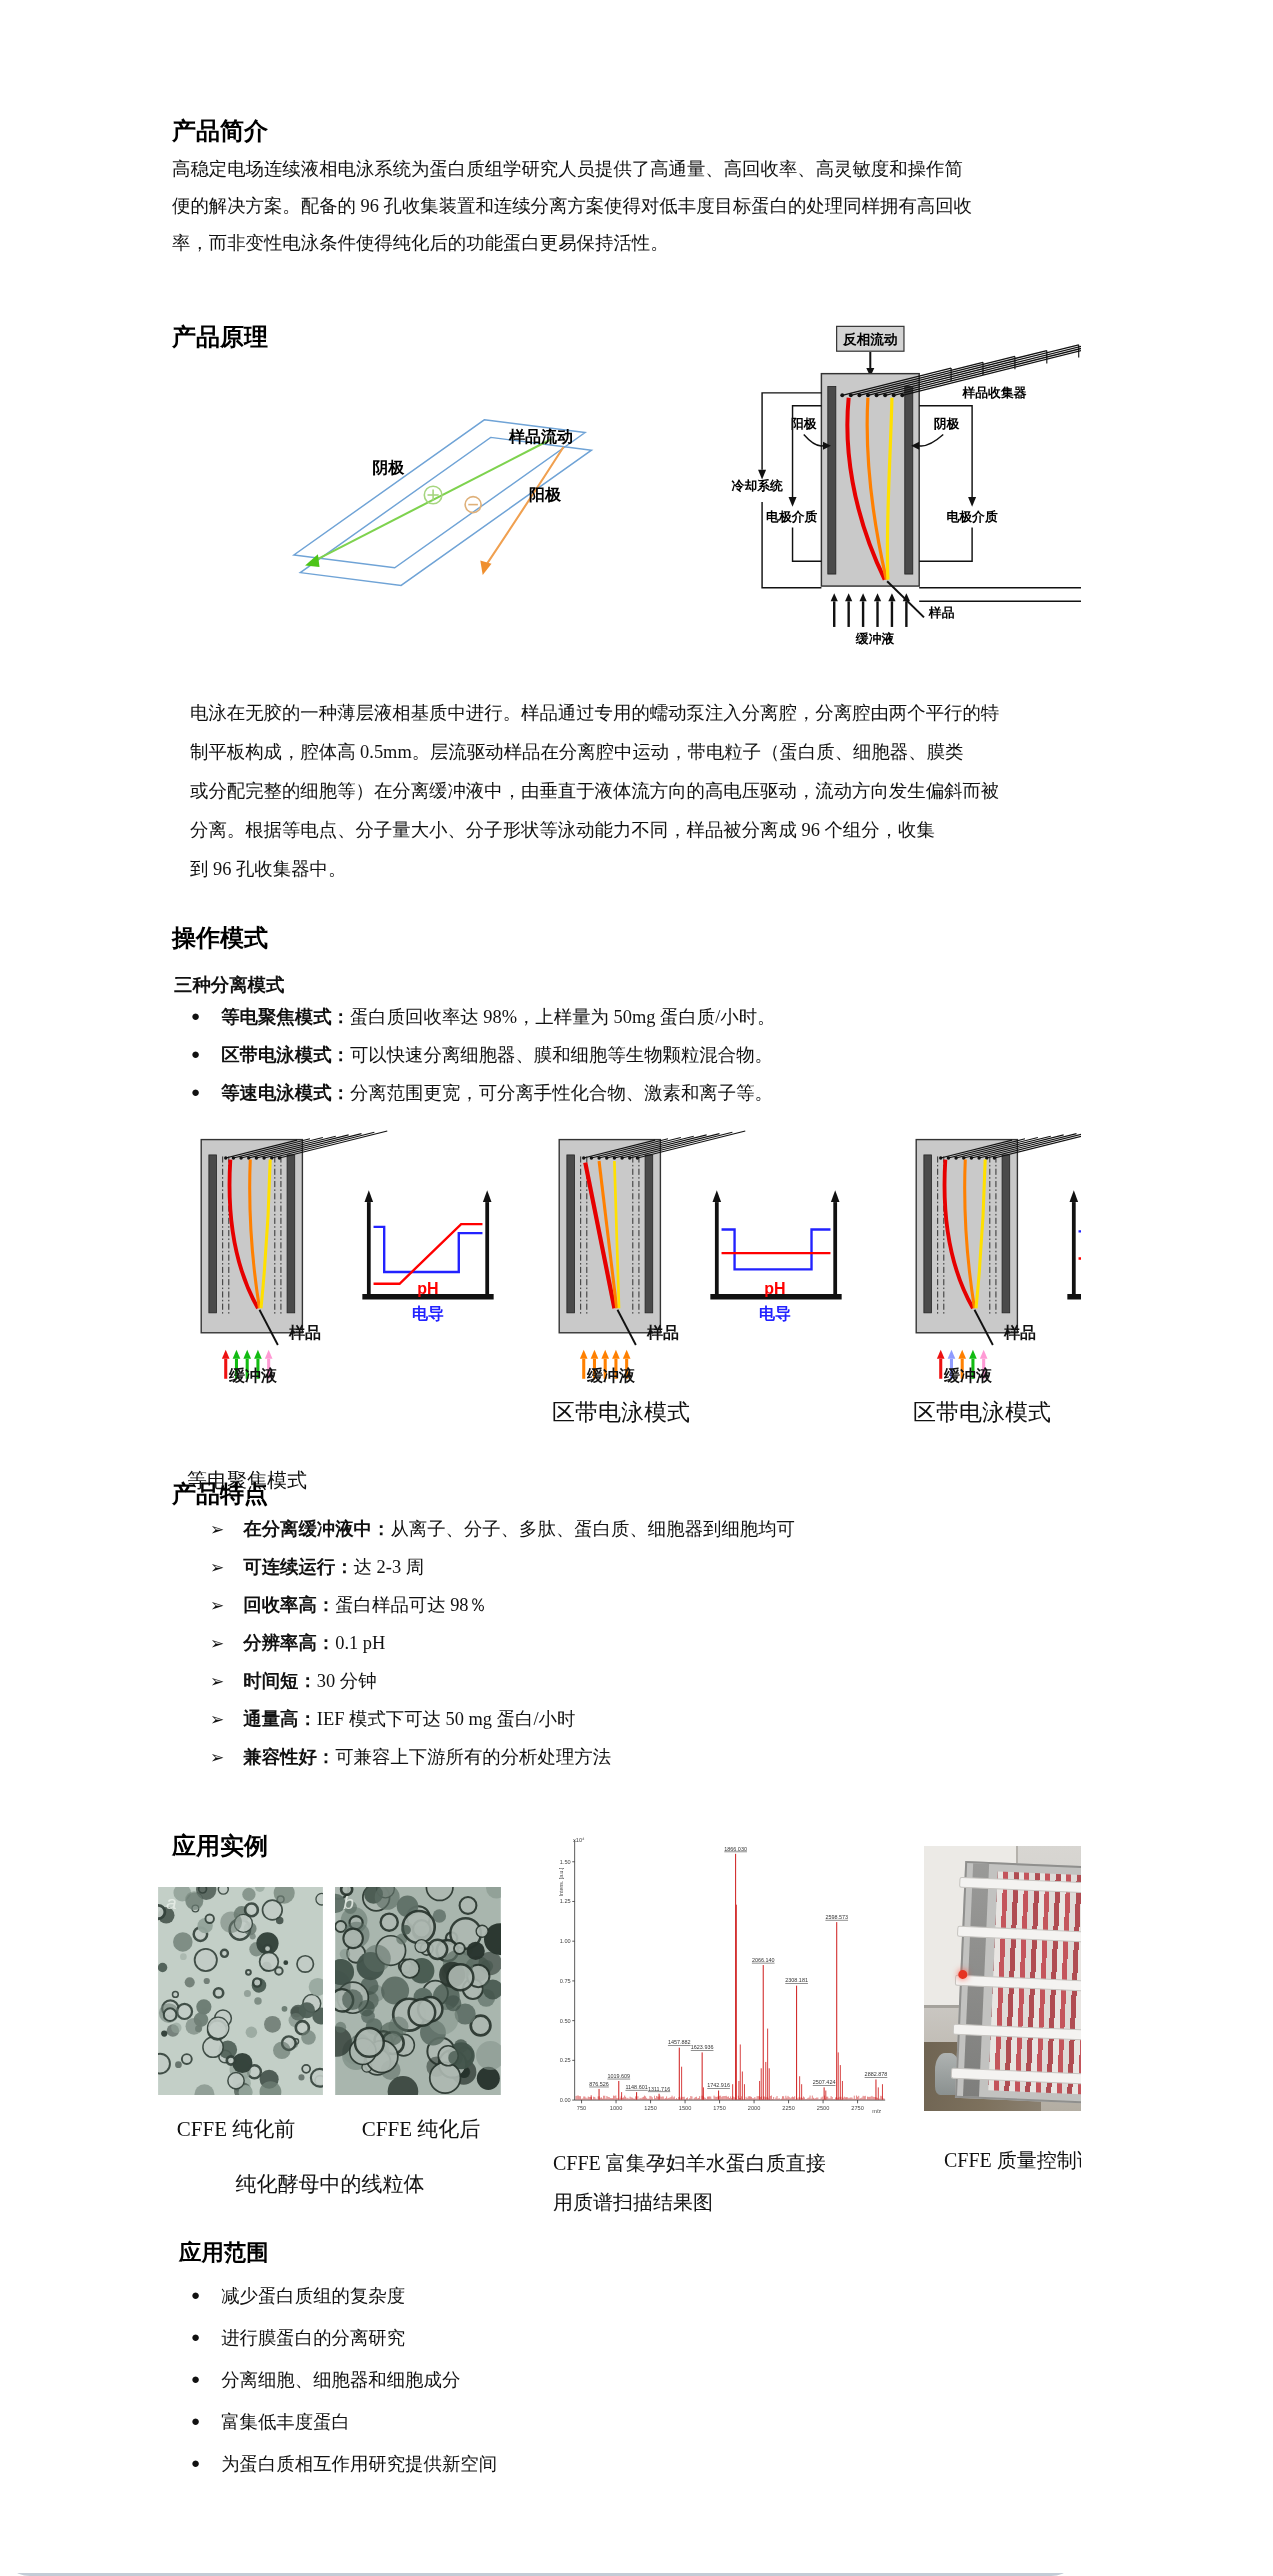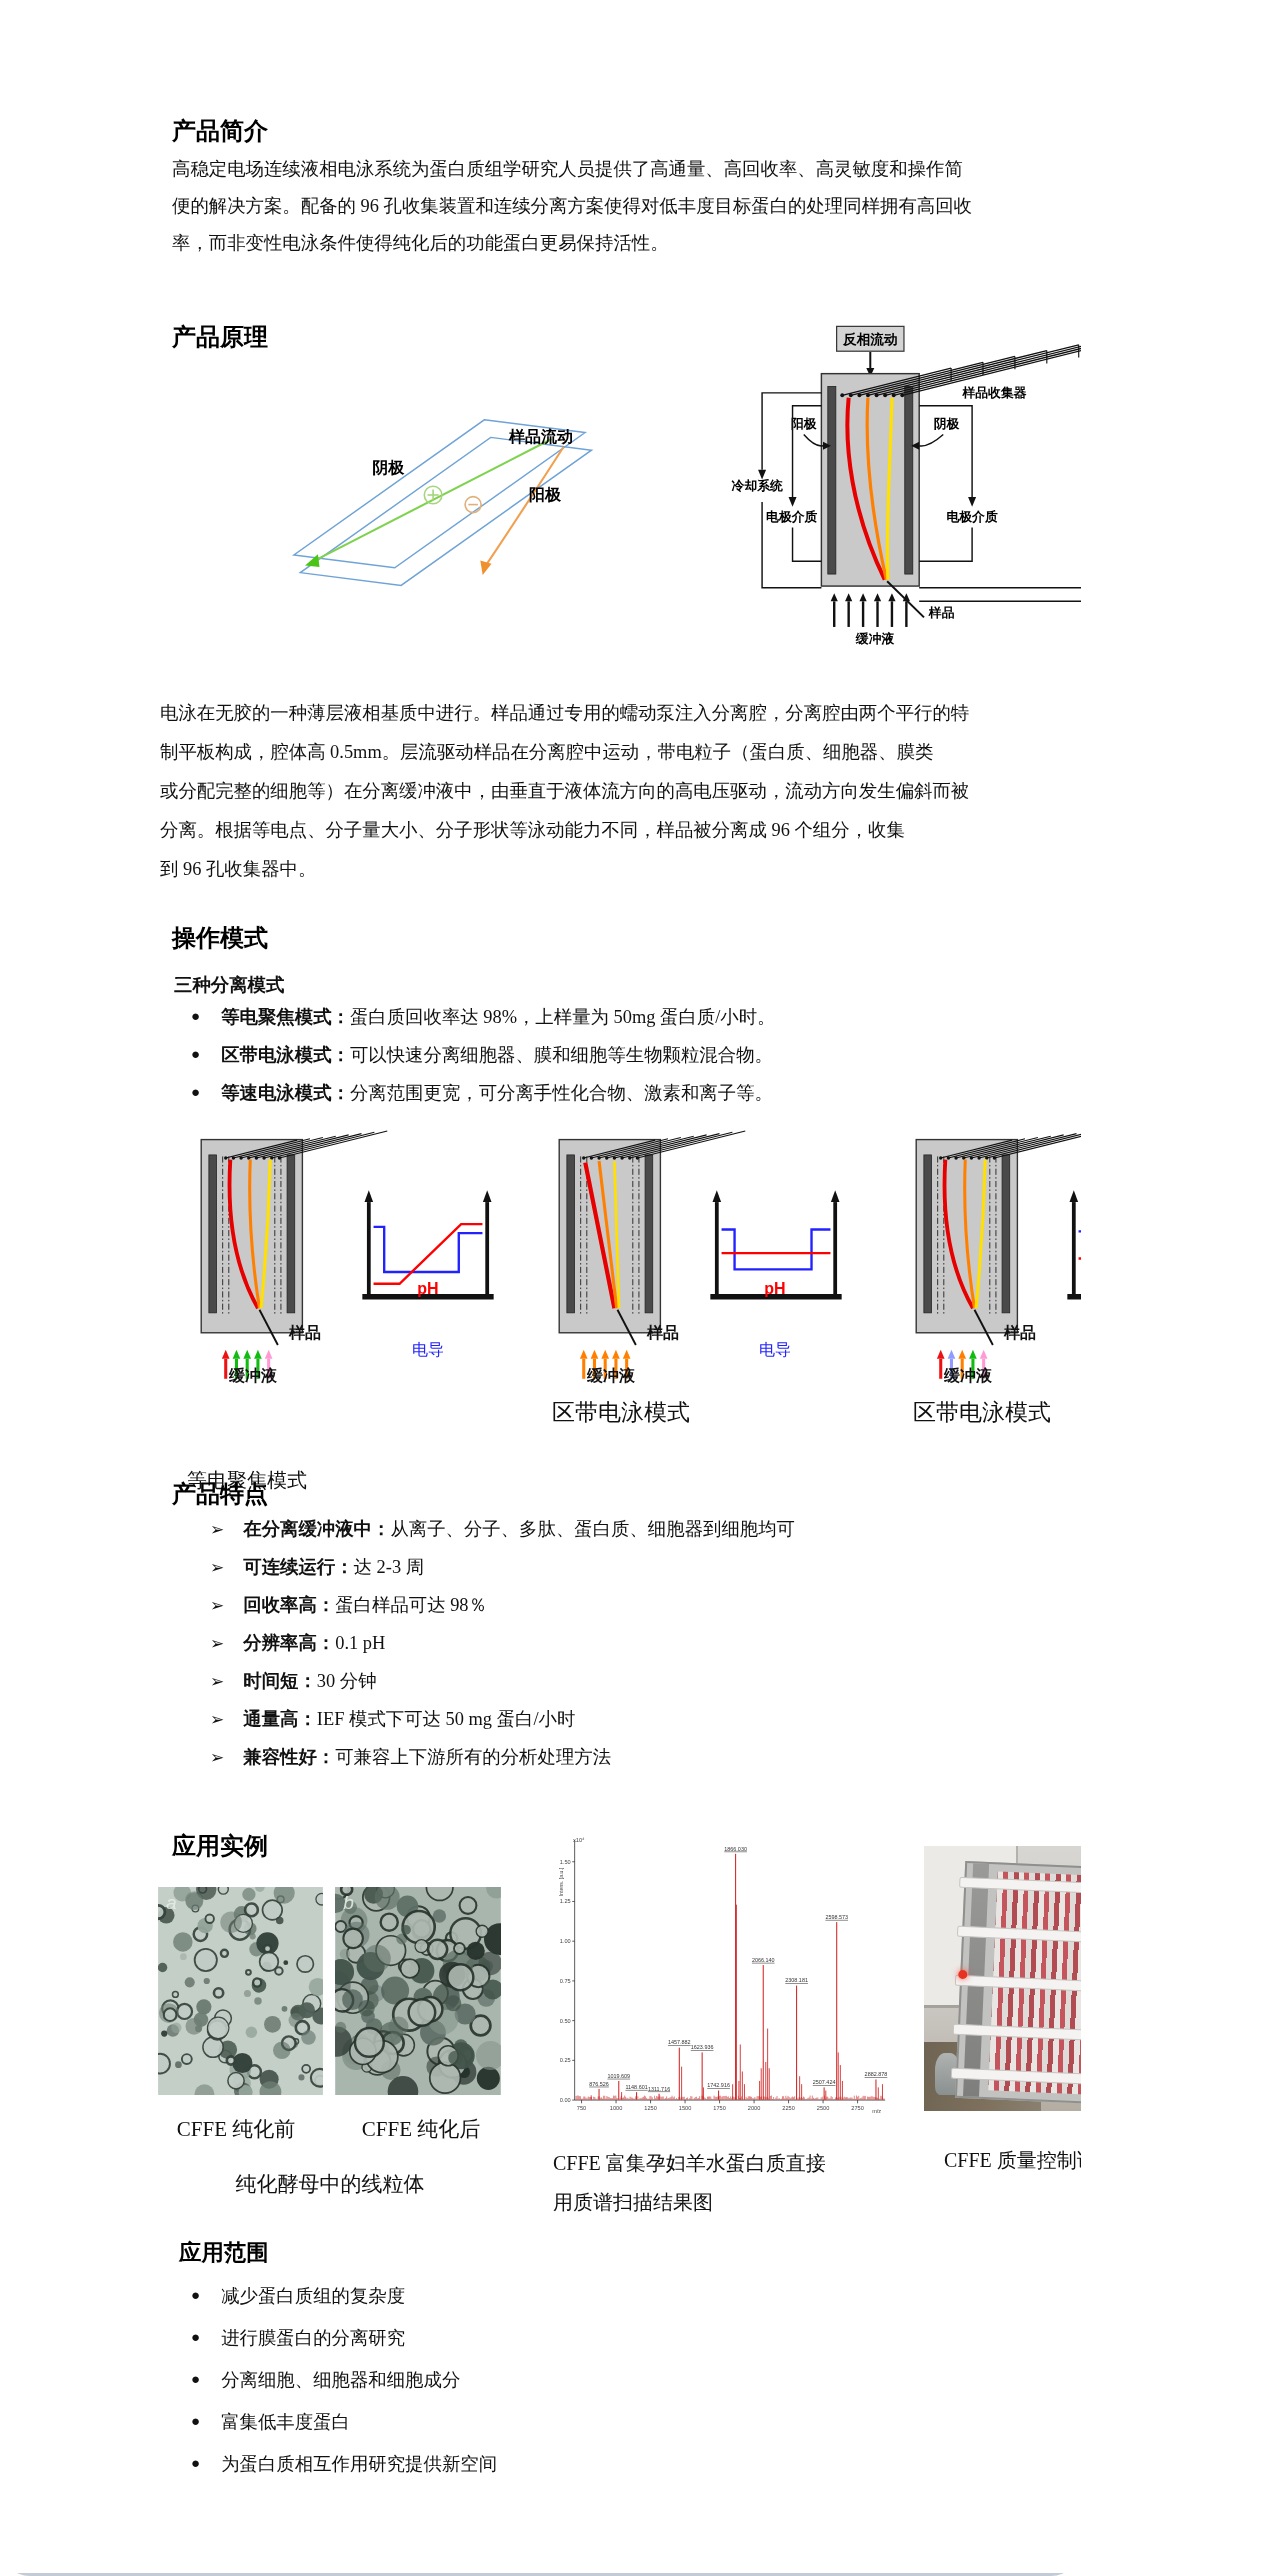--- a/index.html
+++ b/index.html
@@ -13,21 +13,21 @@
   .bullet-row{display:flex;align-items:baseline;white-space:nowrap;font-size:18.4px;}
   .dot-icon::before{content:"●";font-size:15.2px;margin-right:21px;position:relative;top:-1.6px;}
   .arr-icon::before{content:"➢";font-size:17px;margin-right:19px;}
   .blabel{font-weight:700;font-family:"Liberation Sans","DejaVu Sans",sans-serif;}
   .btext{font-size:18.4px;}
   .caption{font-size:21px;white-space:nowrap;}
   .caption.c25{font-size:20px;}
   .center{transform:translateX(-50%);}
   .diag-label{font-family:"Liberation Sans","DejaVu Sans",sans-serif;font-weight:700;font-size:16px;white-space:nowrap;}
   .ph-label{font-family:"Liberation Sans","DejaVu Sans",sans-serif;font-weight:700;font-size:16px;color:#ff0000;white-space:nowrap;}
-  .cond-label{font-family:"Liberation Sans","DejaVu Sans",sans-serif;font-weight:400;font-size:16px;color:#2222ff;white-space:nowrap;margin-top:36px;}
+  .cond-label{font-family:"Liberation Sans","DejaVu Sans",sans-serif;font-weight:700;font-size:16px;color:#2222ff;white-space:nowrap;}
   svg{overflow:visible;display:block;}
   svg text{font-family:"Liberation Sans","DejaVu Sans",sans-serif;}
   .bottom-line{position:absolute;left:0;bottom:0;width:100%;height:3.2px;background:#c3ccd6;}
   
   .photo{overflow:hidden;background:linear-gradient(180deg,#d8d6d2 0%,#cac7c2 60%,#b3ada2 100%);}
   .photo .pl-machine{position:absolute;left:0;top:0;width:33%;height:60%;background:#eceae6;border-right:2.4px solid #b5b2ac;border-bottom:3.2px solid #a5a29c;}
   .photo .pr-cab{position:absolute;right:0;top:0;width:25%;height:100%;background:linear-gradient(90deg,#efeeec,#dcdad6);border-left:1.6px solid #b8b5b0;}
   .photo .floor{position:absolute;left:0;bottom:0;width:42%;height:26%;background:linear-gradient(100deg,#6f6453 0%,#7d715d 55%,#8a8070 100%);}
   .photo .bottle{position:absolute;left:4%;bottom:6%;width:9%;height:16%;background:linear-gradient(180deg,#b9c0c2,#8e9799);border-radius:40% 40% 20% 20%;opacity:.85;}
   .photo .device{position:absolute;left:13%;top:7%;width:66%;height:88%;transform:rotate(2.5deg);background:#c2c2c0;border:2.4px solid #8f8f8d;}
@@ -140,21 +140,21 @@
     <path d="M 88 260 L 88 302 L 124 302" fill="none" stroke="#111" stroke-width="1.8"></path>
     <text x="55" y="252" font-size="16" font-weight="700" fill="#000">电极介质</text>
     <path d="M 246 108 L 312 108 L 312 222" fill="none" stroke="#111" stroke-width="1.8"></path>
     <polygon points="307,222 317,222 312,234" fill="#111"></polygon>
     <path d="M 312 260 L 312 302 L 246 302" fill="none" stroke="#111" stroke-width="1.8"></path>
     <text x="280" y="252" font-size="16" font-weight="700" fill="#000">电极介质</text>
     <line x1="246" y1="335" x2="520" y2="335" stroke="#111" stroke-width="1.8"></line>
     <line x1="246" y1="352" x2="520" y2="352" stroke="#111" stroke-width="1.8"></line>
   </svg>
 
-  <div class="abs" style="left:160px;top:694px">
+  <div class="abs" style="left:190px;top:694px">
 
   <div class="bodyline" style="line-height:39px">电泳在无胶的一种薄层液相基质中进行。样品通过专用的蠕动泵注入分离腔，分离腔由两个平行的特</div>
       <div class="bodyline" style="line-height:39px">制平板构成，腔体高 0.5mm。层流驱动样品在分离腔中运动，带电粒子（蛋白质、细胞器、膜类</div>
       <div class="bodyline" style="line-height:39px">或分配完整的细胞等）在分离缓冲液中，由垂直于液体流方向的高电压驱动，流动方向发生偏斜而被</div>
       <div class="bodyline" style="line-height:39px">分离。根据等电点、分子量大小、分子形状等泳动能力不同，样品被分离成 96 个组分，收集</div>
       <div class="bodyline" style="line-height:39px">到 96 孔收集器中。</div>
     </div>
 
   <div class="abs h1" style="left:172px;top:922px">操作模式</div>
   <div class="abs subtitle" style="left:174px;top:972px">三种分离模式</div>

